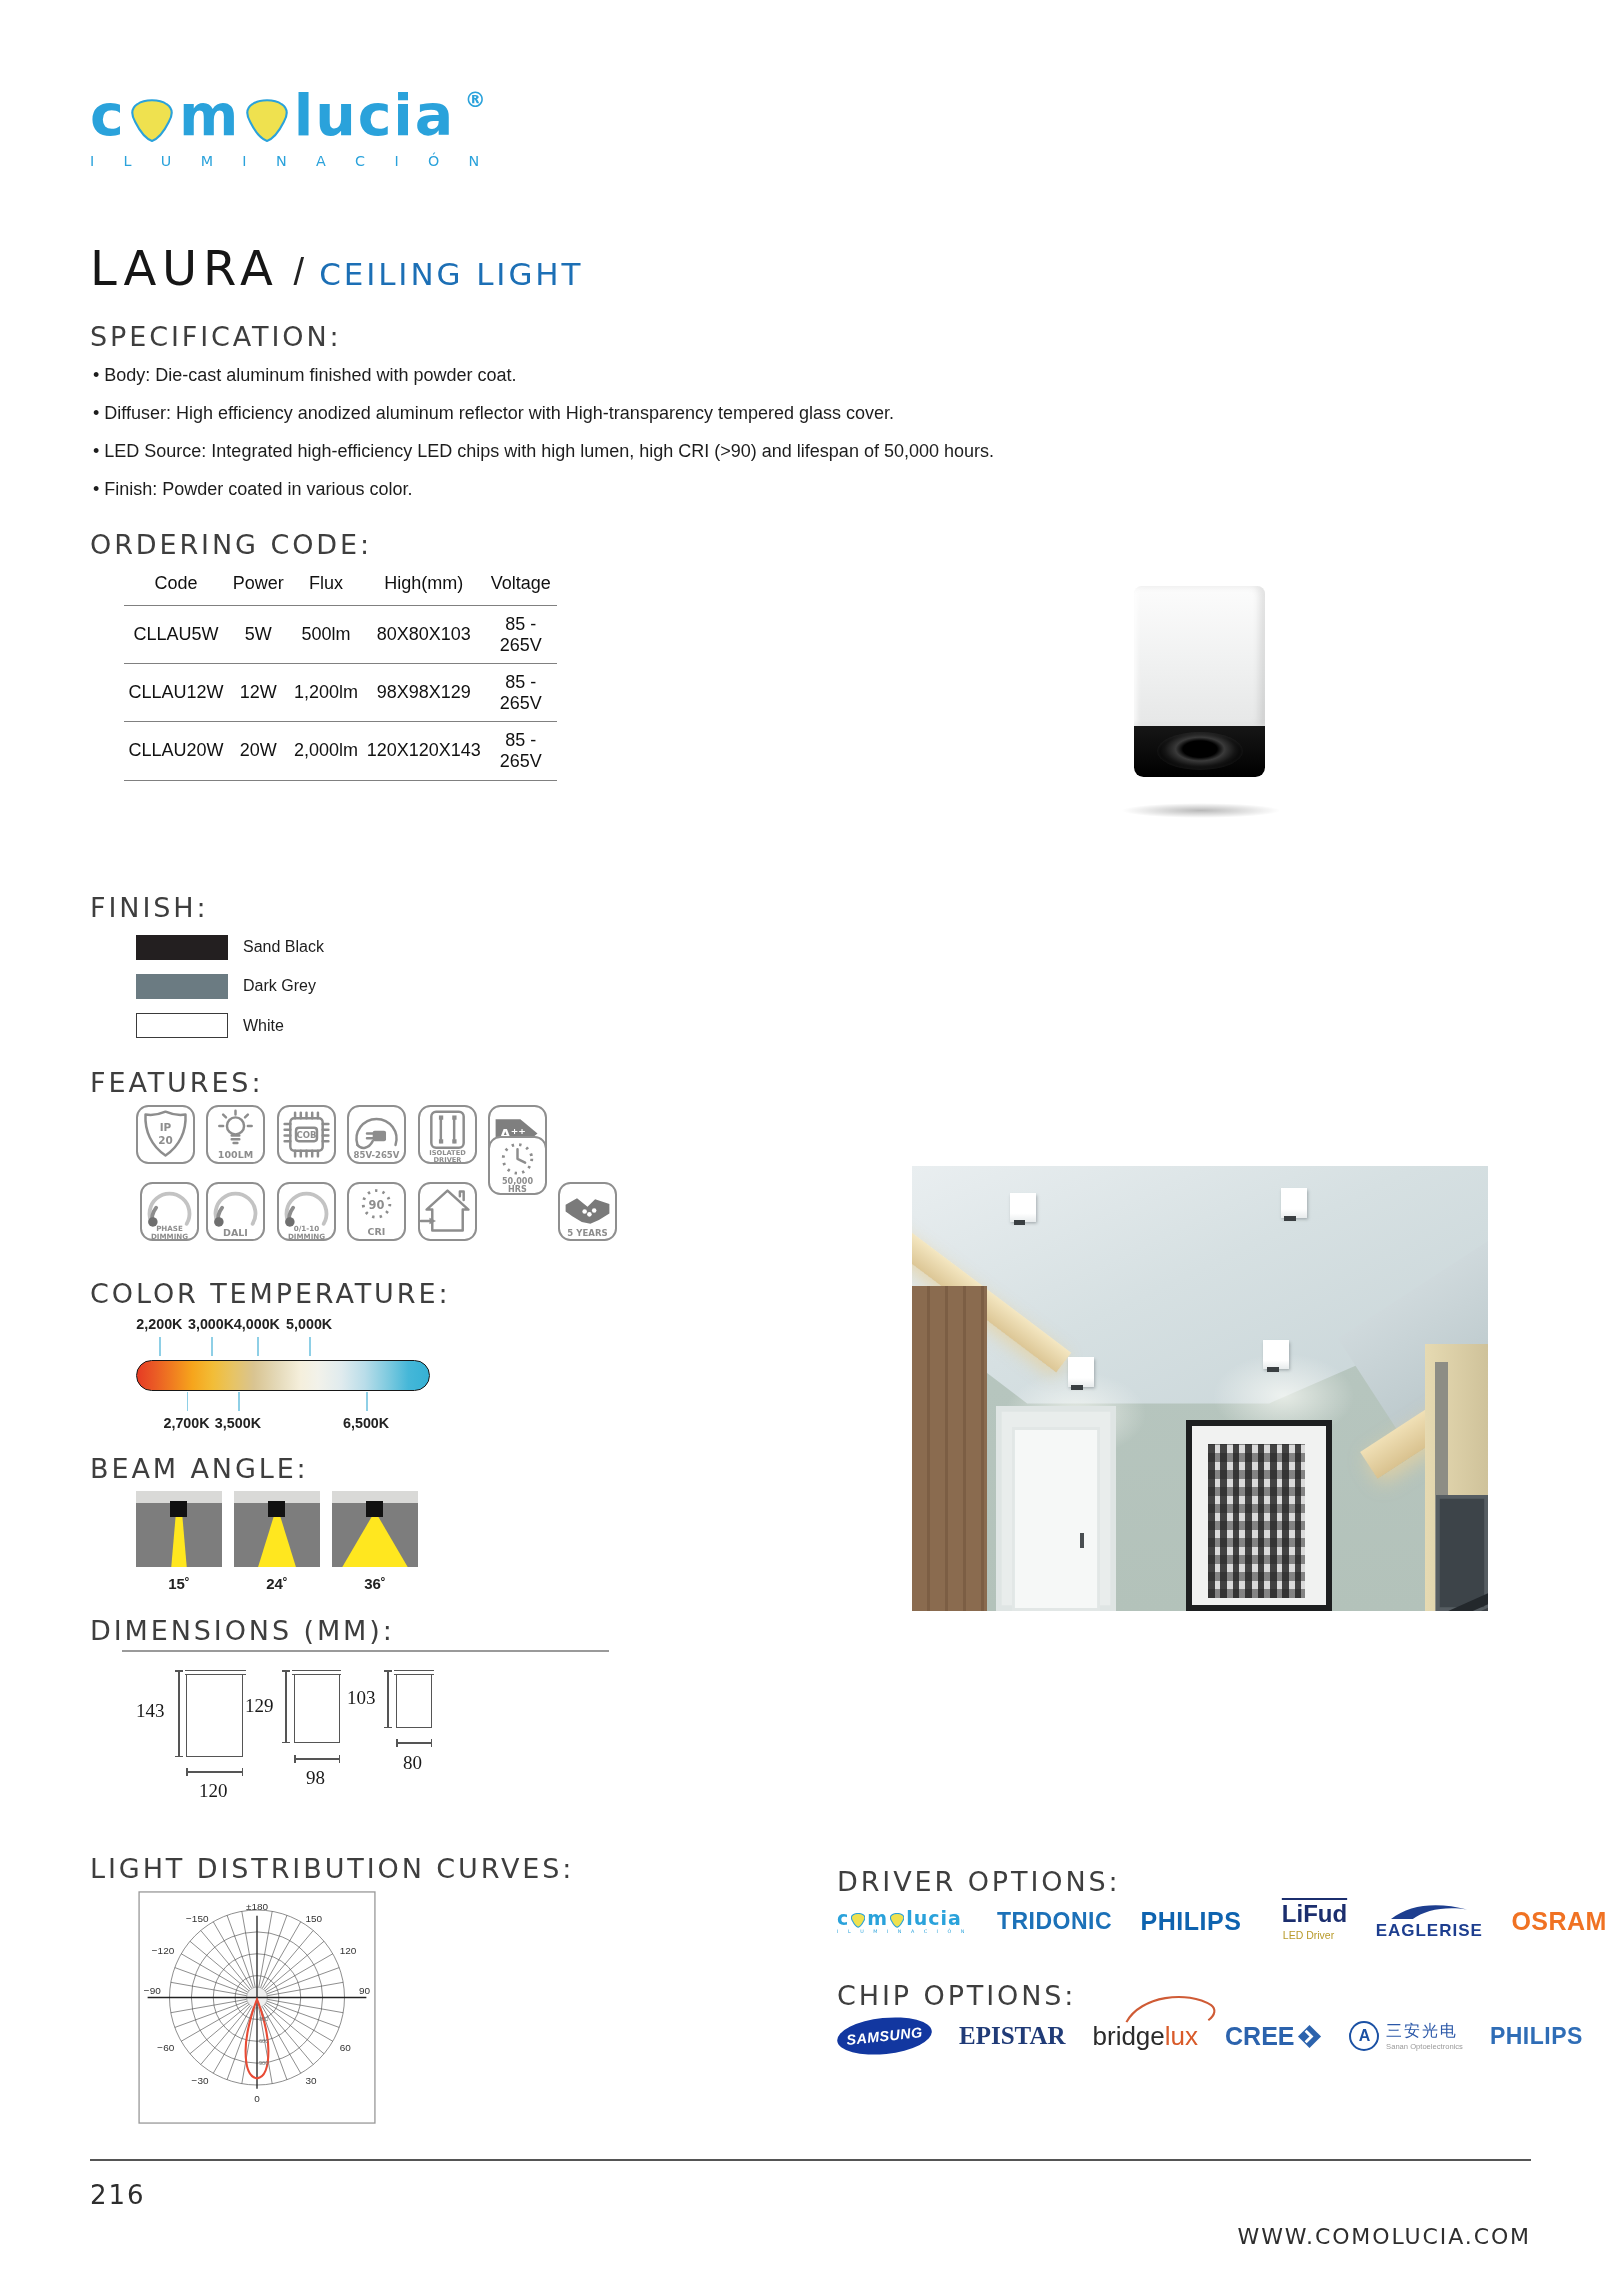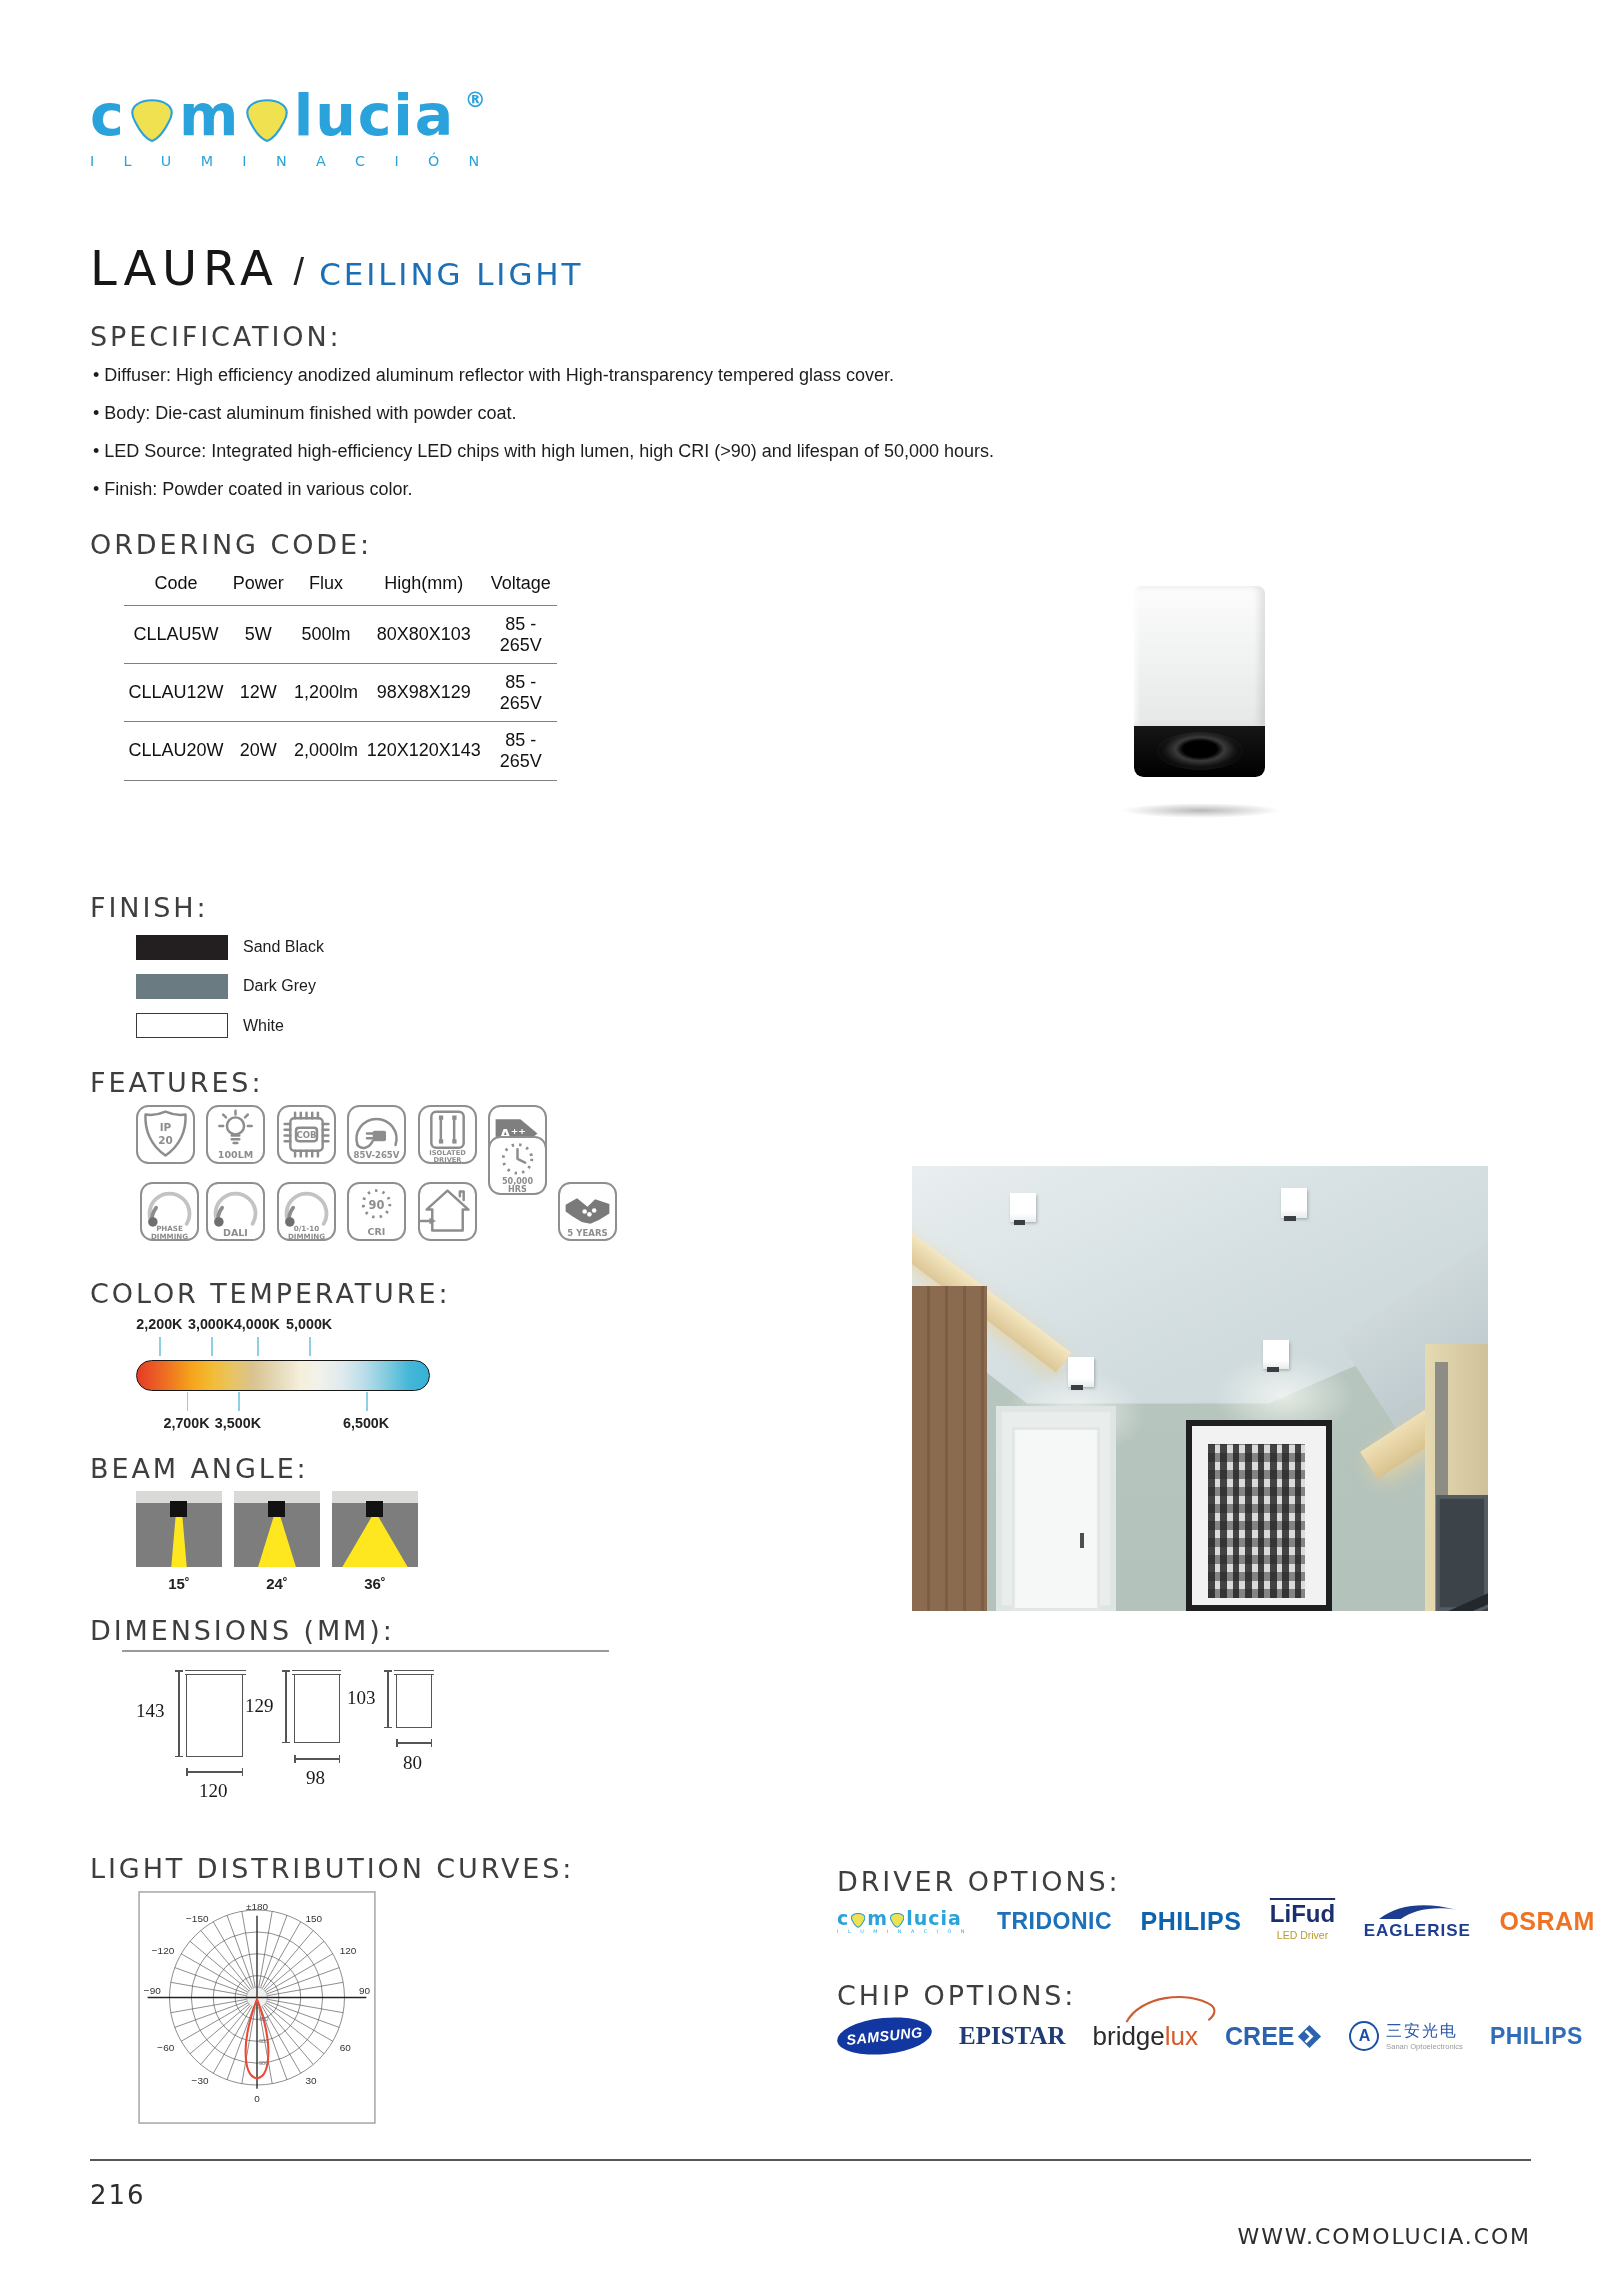--- a/index.html
+++ b/index.html
@@ -164,22 +164,22 @@
   </div>
 
   <div class="abs title-row" style="left:90px;top:240px;">
     <span class="title-product">LAURA</span>
     <span class="title-sep">/</span>
     <span class="title-cat">CEILING LIGHT</span>
   </div>
 
   <div class="abs sec-h" style="left:90px;top:321px;text-align:right;">SPECIFICATION:</div>
   <div class="abs" style="left:93px;top:356px;">
+    <div class="bullet">• Body: Die-cast aluminum finished with powder coat.</div>
     <div class="bullet">• Diffuser: High efficiency anodized aluminum reflector with High-transparency tempered glass cover.</div>
-    <div class="bullet">• Body: Die-cast aluminum finished with powder coat.</div>
     <div class="bullet">• LED Source: Integrated high-efficiency LED chips with high lumen, high CRI (&gt;90) and lifespan of 50,000 hours.</div>
     <div class="bullet">• Finish: Powder coated in various color.</div>
   </div>
 
   <div class="abs sec-h" style="left:90px;top:529px;">ORDERING CODE:</div>
   <table class="ord abs" style="left:124px;top:565px;">
     <thead>
       <tr>
         <th style="width:103px;">Code</th>
         <th style="width:67px;">Power</th>
@@ -526,21 +526,21 @@
         <svg width="14.3" height="15" viewBox="0 0 40 42">
           <path d="M6 5 C13 0 27 0 34 5 C40 9 40 15 36 22 C31 32 26 38 20 40 C14 38 9 32 4 22 C0 15 0 9 6 5 Z" fill="#efe14f" stroke="#2aa2db" stroke-width="3"></path>
         </svg>
         <span class="logo-letter">lucia</span>
       </div>
       <div class="logo-sub">I L U M I N A C I Ó N</div>
     </div>
     <div class="logo-tridonic">TRIDONIC</div>
     <div class="logo-philips">PHILIPS</div>
     <div class="logo-lifud">
-      <span class="lf1" style="text-decoration:overline;">LiFud</span>
+      <span class="lf1" style="text-decoration:overline;margin-left:12px;">LiFud</span>
       <span class="lf2">LED Driver</span>
     </div>
     <div class="logo-eaglerise">
       <svg width="86" height="19" viewBox="0 0 90 20">
         <path d="M5 18 C25 2 55 0 85 8 C65 4 40 8 28 18 Z" fill="#1d3e8f"></path>
       </svg>
       <span class="eg">EAGLERISE</span>
     </div>
     <div class="logo-osram">OSRAM</div>
   </div>

